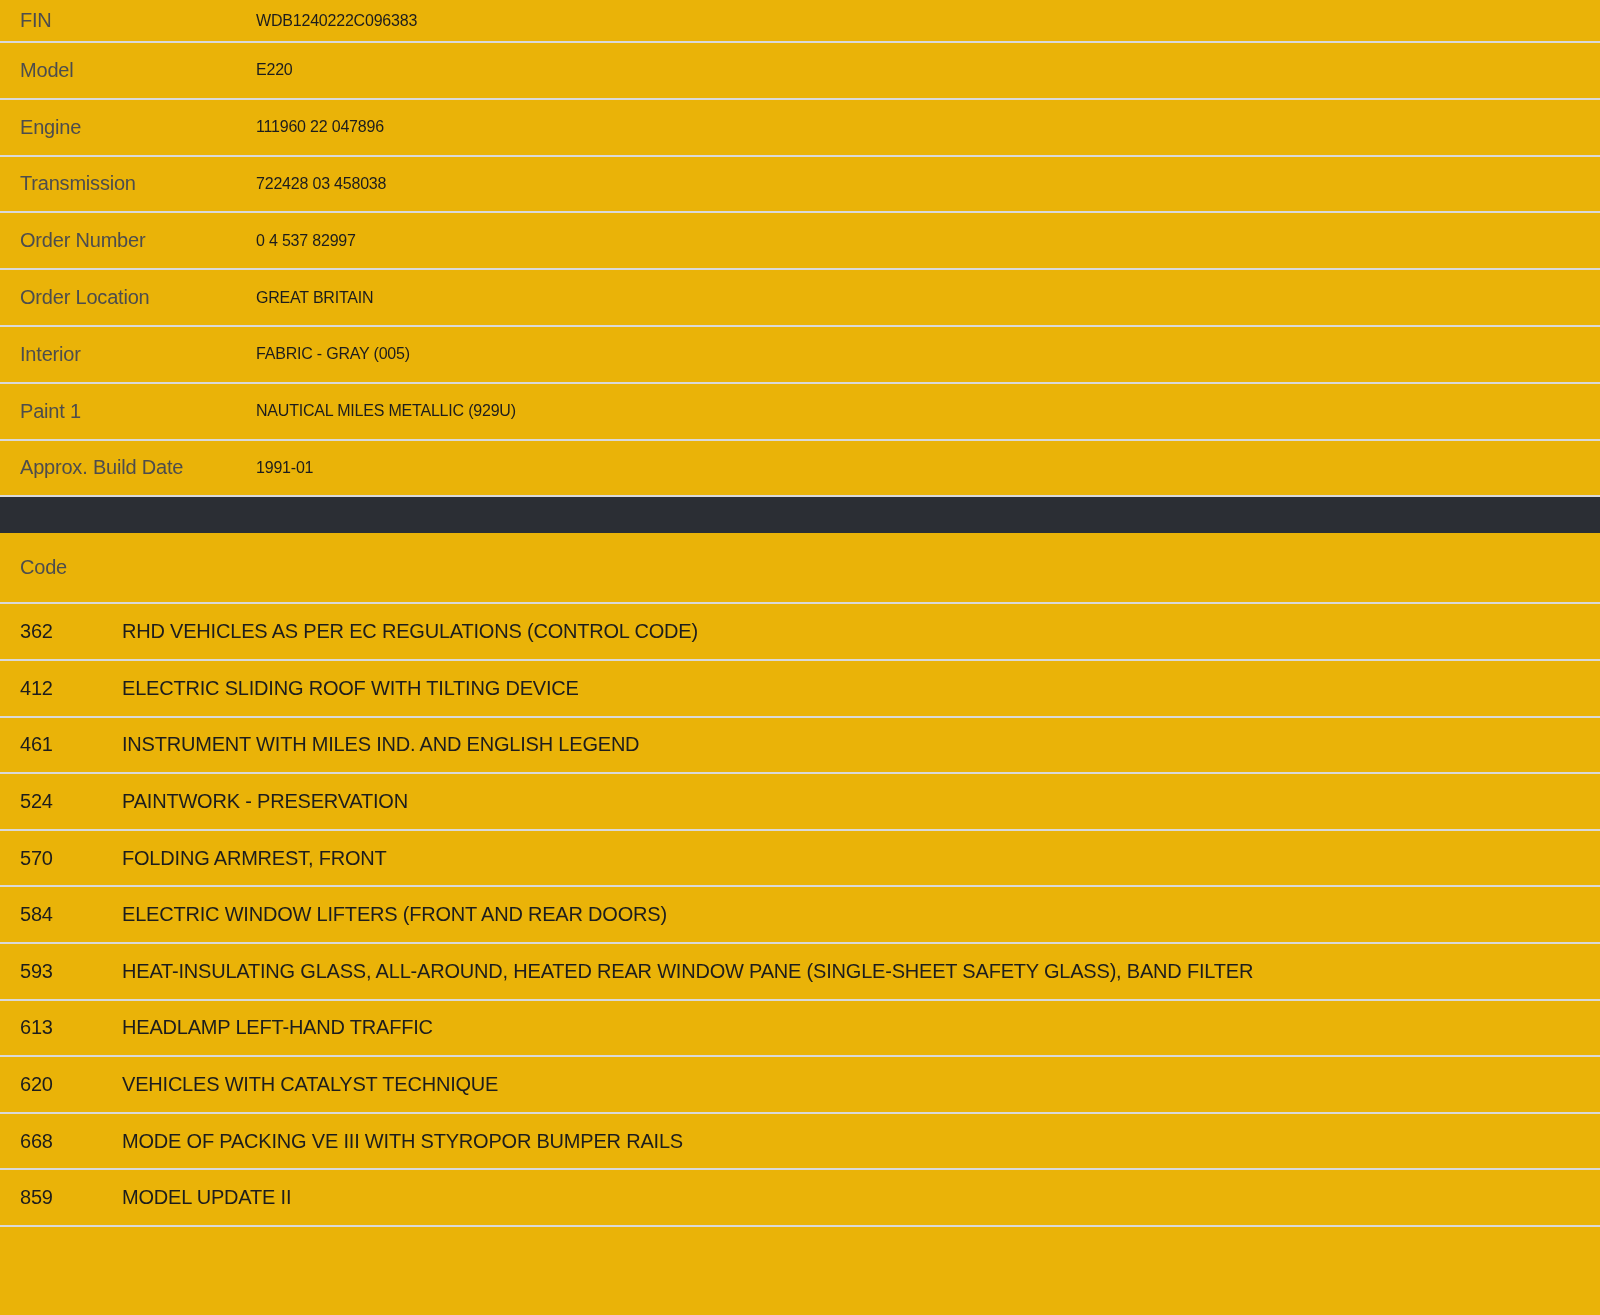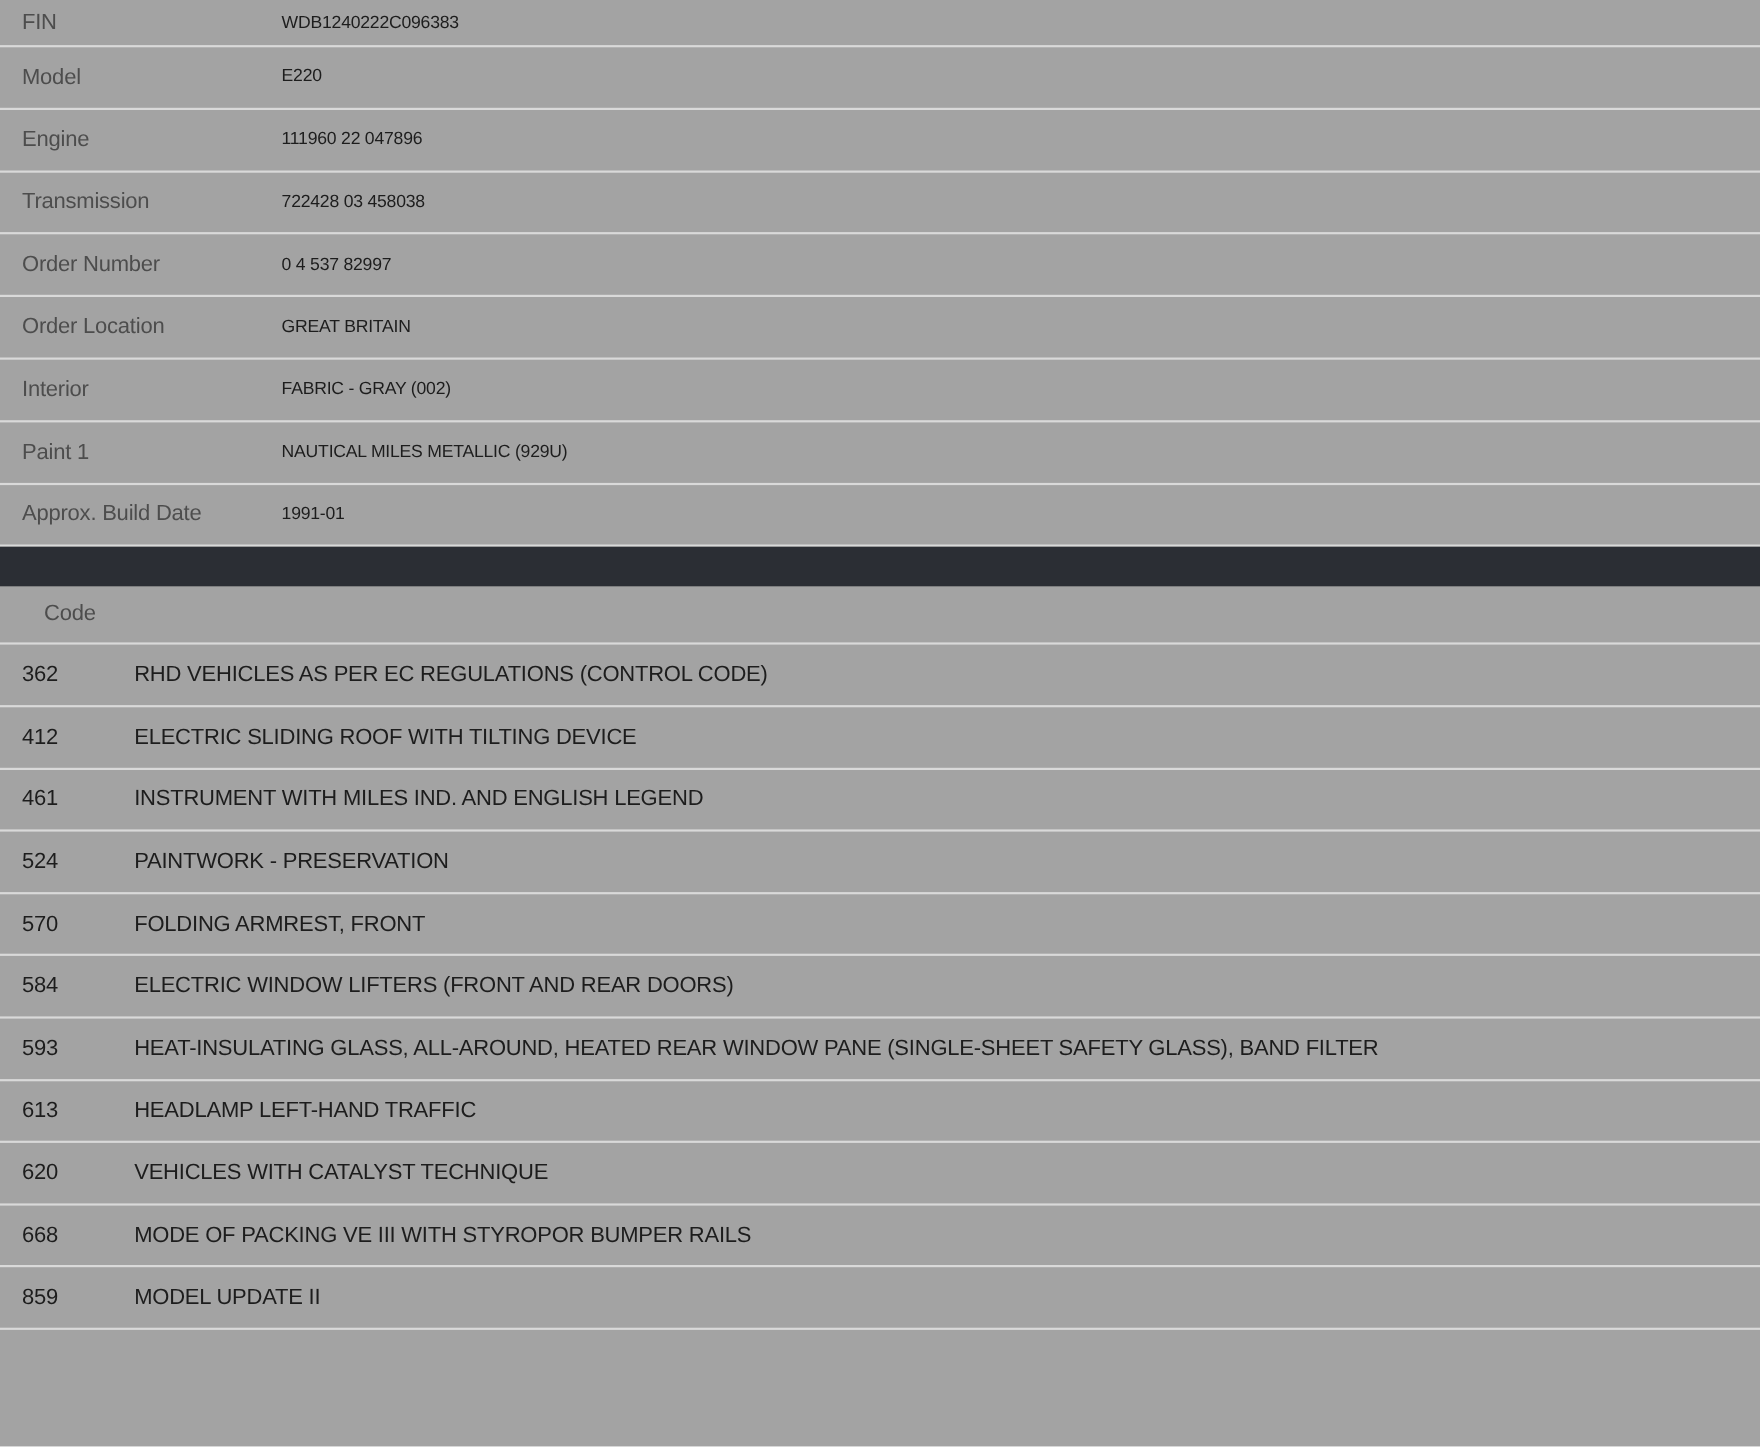--- a/index.html
+++ b/index.html
@@ -4,21 +4,21 @@
 <style>
   * { margin: 0; padding: 0; box-sizing: border-box; }
   html, body { background: #ffffff; }
   body {
     width: 1600px;
     height: 1315px;
     overflow: hidden;
     font-family: "Liberation Sans", sans-serif;
     -webkit-font-smoothing: antialiased;
   }
-  .page { width: 1600px; height: 1315px; overflow: hidden; background: #a3a3a3; }
+  .page { width: 1600px; height: 1315px; overflow: hidden; background: #eab308; }
 
   
   .info-row {
     display: flex;
     align-items: center;
     height: 56.8px;
     border-bottom: 2px solid #d9d9d9;
   }
   .info-row.first { height: 43px; }
   .info-label {
@@ -41,21 +41,21 @@
     background: #2b2e34;
   }
 
   
   .opt-row {
     display: flex;
     align-items: center;
     height: 56.6px;
     border-bottom: 2px solid #d9d9d9;
   }
-  .opt-row.header { height: 53px; padding-left: 20px; }
+  .opt-row.header { height: 71px; }
   .opt-code {
     width: 122px;
     padding-left: 20px;
     font-size: 20px;
     letter-spacing: -0.2px;
     color: #1d1d1d;
   }
   .opt-desc {
     flex: 1;
     font-size: 20px;
@@ -91,21 +91,21 @@
     <div class="info-row">
       <div class="info-label">Order Number</div>
       <div class="info-value">0 4 537 82997</div>
     </div>
     <div class="info-row">
       <div class="info-label">Order Location</div>
       <div class="info-value">GREAT BRITAIN</div>
     </div>
     <div class="info-row">
       <div class="info-label">Interior</div>
-      <div class="info-value">FABRIC - GRAY (002)</div>
+      <div class="info-value">FABRIC - GRAY (005)</div>
     </div>
     <div class="info-row">
       <div class="info-label">Paint 1</div>
       <div class="info-value">NAUTICAL MILES METALLIC (929U)</div>
     </div>
     <div class="info-row">
       <div class="info-label">Approx. Build Date</div>
       <div class="info-value">1991-01</div>
     </div>
   </section>

